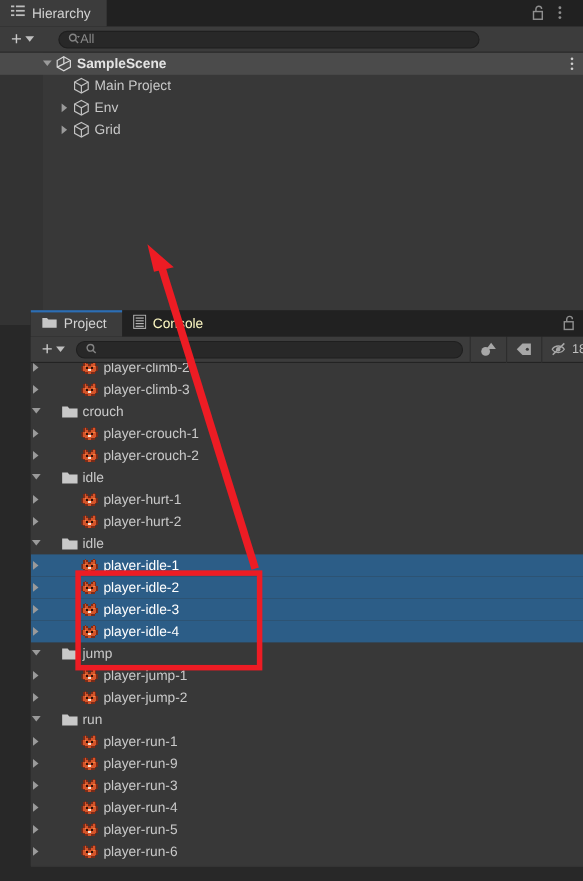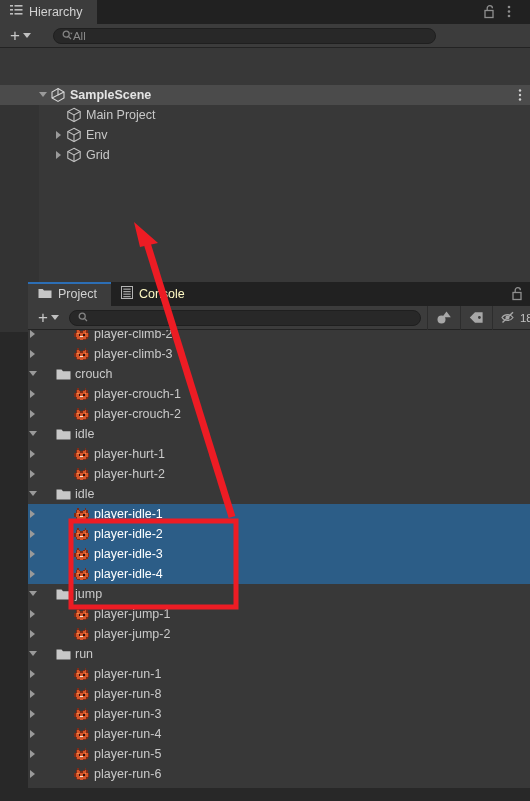--- a/index.html
+++ b/index.html
@@ -181,21 +181,21 @@
             <line x1="6.4" y1="6.4" x2="9" y2="9" stroke="#9a9a9a" stroke-width="1.3"></line>
             <path d="M8 2.8 l2.6 0 l-1.3 1.8 z" fill="#9a9a9a"></path>
           </svg>
         </span>
         <span class="sf-text">All</span>
       </div>
     </div>
 
     <div class="hier-body">
       <div class="hier-gutter"></div>
-      <div id="hier-rows" style="position:relative;margin-top:37px;">
+      <div id="hier-rows" style="position:relative;">
           <div class="row scene">
             <span style="width: 38px; flex: 0 0 auto;"></span>
             <span class="tri down"></span>
             <span class="ico"><svg width="16" height="16" viewBox="0 0 16 16">
                 <path d="M8 1.6 L14 5 v6 L8 14.4 L2 11 V5 Z" fill="none" stroke="#d6d6d6" stroke-width="1.1"></path>
                 <path d="M8 1.6 L8 8 L2 11" fill="none" stroke="#d6d6d6" stroke-width="1.1"></path>
                 <path d="M8 8 L14 5" fill="none" stroke="#d6d6d6" stroke-width="1.1"></path>
               </svg></span>
             <span>SampleScene</span>
             <span class="row-dots"><svg width="4" height="14" viewBox="0 0 4 14">
@@ -1287,21 +1287,21 @@
                 <rect x="6" y="6" width="1" height="1" fill="#d4552a"></rect>
                 <rect x="7" y="6" width="1" height="1" fill="#d4552a"></rect>
                 <rect x="8" y="6" width="1" height="1" fill="#7d2b17"></rect>
                 <rect x="2" y="7" width="1" height="1" fill="#7d2b17"></rect>
                 <rect x="3" y="7" width="1" height="1" fill="#7d2b17"></rect>
                 <rect x="4" y="7" width="1" height="1" fill="#d4552a"></rect>
                 <rect x="5" y="7" width="1" height="1" fill="#d4552a"></rect>
                 <rect x="6" y="7" width="1" height="1" fill="#7d2b17"></rect>
                 <rect x="7" y="7" width="1" height="1" fill="#7d2b17"></rect>
               </svg></span>
-            <span>player-run-8</span>
+            <span>player-run-9</span>
           </div>
           <div class="prow">
             <span style="width: 46px; flex: 0 0 auto;"></span>
             <span class="tri right"></span>
             <span class="sprite-ico"><svg width="15" height="14" viewBox="0 0 10 8" shape-rendering="crispEdges">
                 <rect x="2" y="0" width="1" height="1" fill="#7d2b17"></rect>
                 <rect x="7" y="0" width="1" height="1" fill="#7d2b17"></rect>
                 <rect x="1" y="1" width="1" height="1" fill="#7d2b17"></rect>
                 <rect x="2" y="1" width="1" height="1" fill="#d4552a"></rect>
                 <rect x="3" y="1" width="1" height="1" fill="#7d2b17"></rect>

